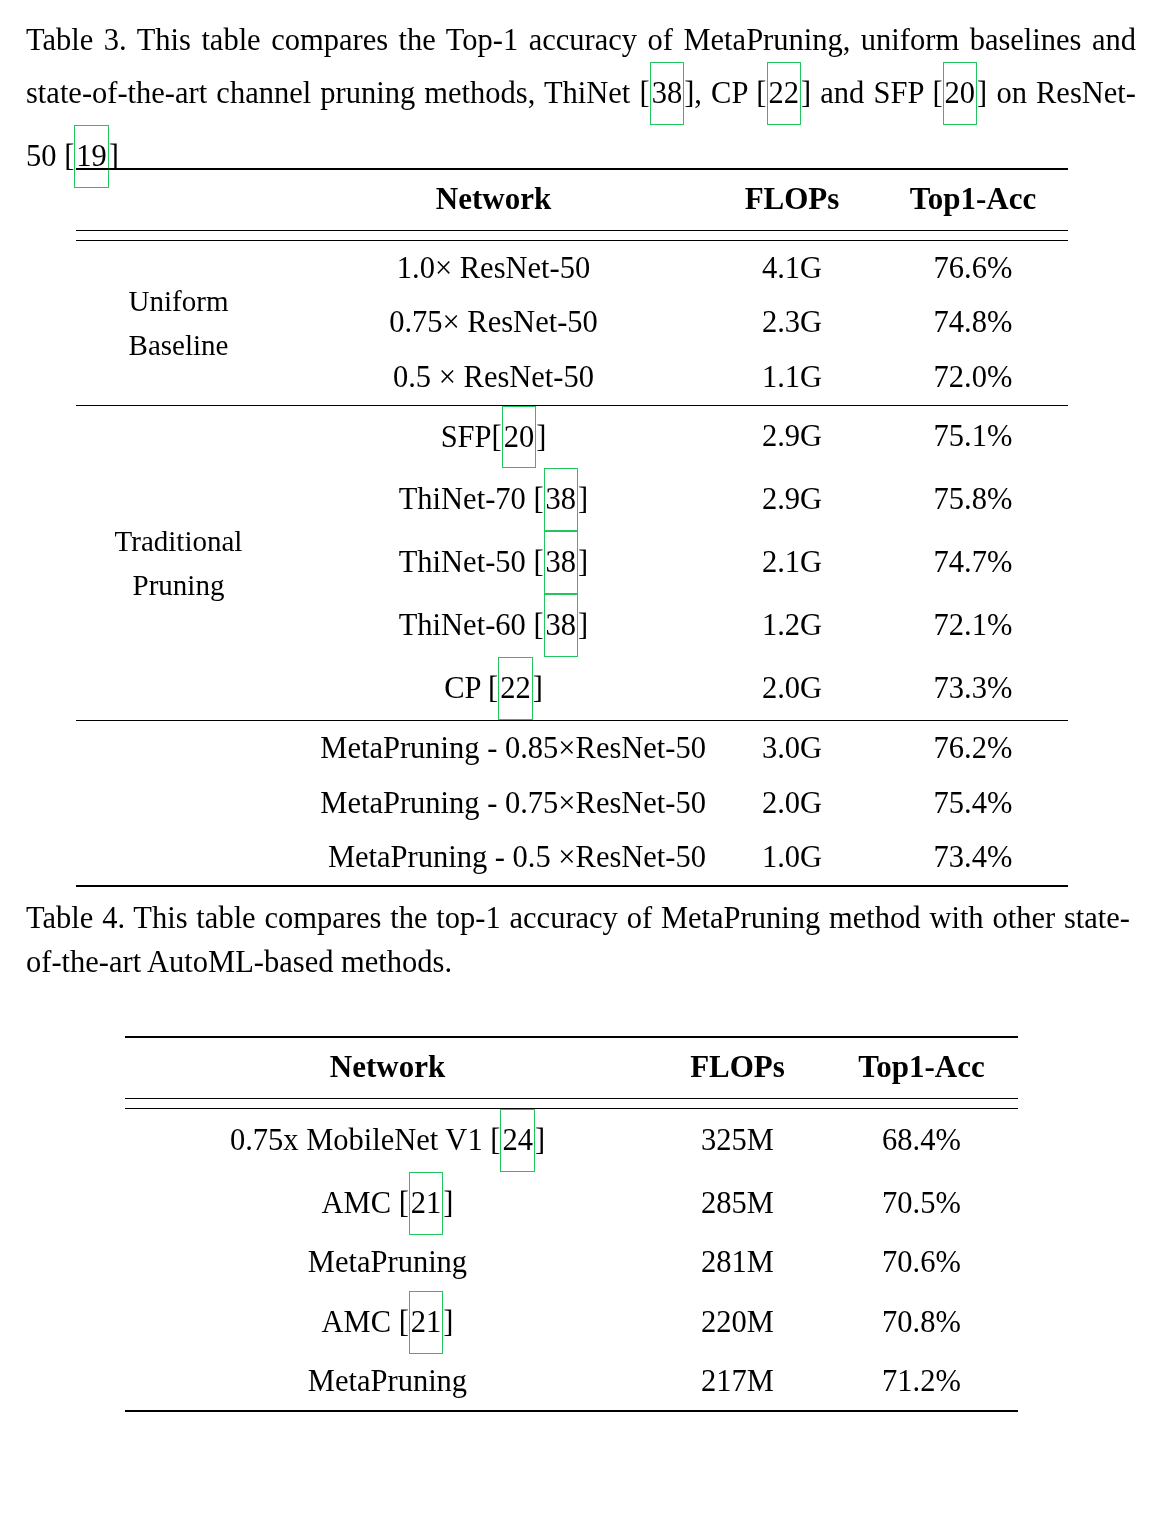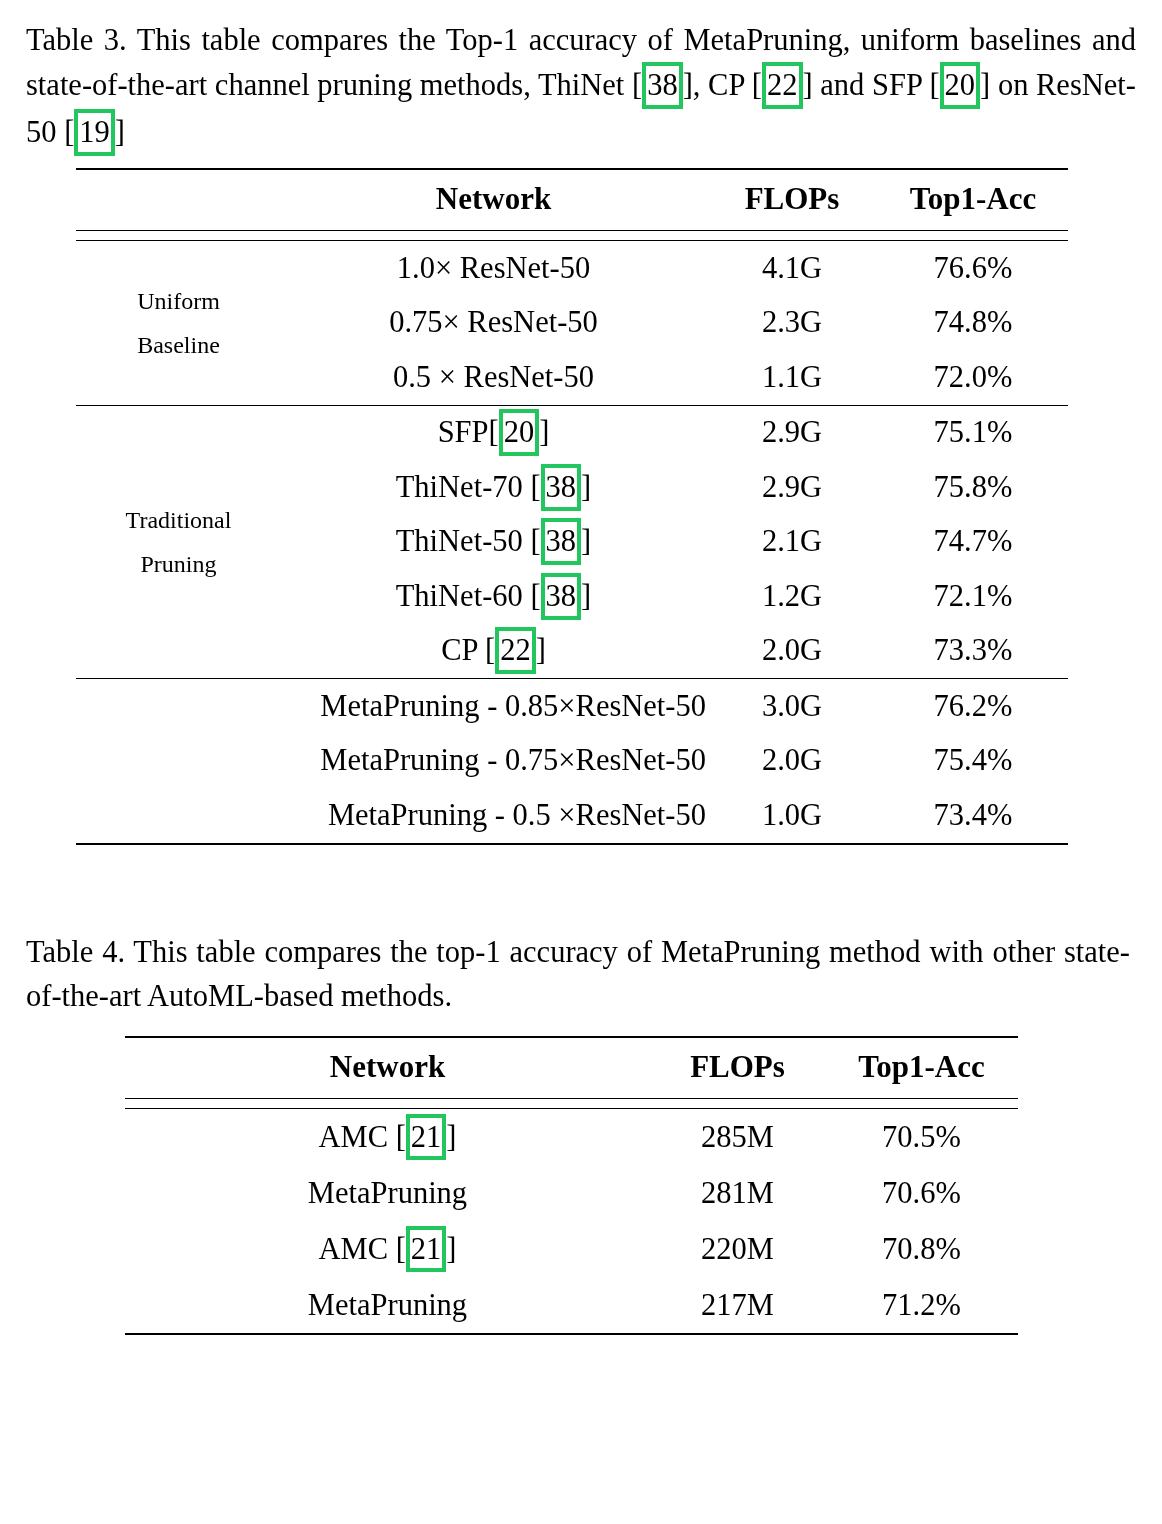--- a/index.html
+++ b/index.html
@@ -26,27 +26,27 @@
   
   .caption {
     position: absolute;
     font-size: 30.5px;
     line-height: 44px;
     text-align: justify;
     text-align-last: left;
     color: #000;
   }
   #caption-t3 { left: 26px; top: 18px; width: 1110px; }
-  #caption-t4 { left: 26px; top: 930px; width: 1104px; }
+  #caption-t4 { left: 26px; top: 896px; width: 1104px; }
 
   .cite-box {
     display: inline-block;
-    border: 4px solid #22c55e;
+    border: 1px solid #22c55e;
     line-height: 0.95;
-    padding: 5px 1px;
+    padding: 16px 1px;
     margin: 0 0px;
   }
 
   
   .tbl {
     position: absolute;
     border-collapse: collapse;
     font-size: 30.5px;
   }
   #table3 { left: 76px; top: 168px; width: 992px; }
@@ -88,21 +88,21 @@
   #table3 .c-span  { text-align: right; }
   #table3 tbody td { height: 54.5px; }
 
   
   #table4 .c-name  { width: 525px; text-align: center; }
   #table4 .c-flops { width: 175px; text-align: center; }
   #table4 .c-acc   { width: 193px; text-align: center; }
   #table4 tbody td { height: 56px; }
 
   .bold { font-weight: bold; }
-  .grouplabel { line-height: 44px; font-size: 24px; }
+  .grouplabel { line-height: 44px; font-size: 29px; }
 </style>
 </head>
 <body>
 
 <div class="page">
 
   <div class="caption" id="caption-t3"><span>Table 3. This table compares the Top-1 accuracy of MetaPruning, uniform baselines and state-of-the-art channel pruning methods, ThiNet [</span><span class="cite-box">38</span><span>], CP [</span><span class="cite-box">22</span><span>] and SFP [</span><span class="cite-box">20</span><span>] on ResNet-50 [</span><span class="cite-box">19</span><span>]</span></div>
 
   <table class="tbl" id="table3">
     <thead>
@@ -195,20 +195,25 @@
         <th class="c-flops">FLOPs</th>
         <th class="c-acc">Top1-Acc</th>
       </tr>
       <tr class="dblrule">
         <td colspan="3"></td>
       </tr>
     </thead>
     <tbody>
 
       <tr>
+        <td class="c-name"><span>0.75x MobileNet V1 [</span><span class="cite-box">24</span><span>]</span></td>
+        <td class="c-flops">325M</td>
+        <td class="c-acc">68.4%</td>
+      </tr>
+      <tr>
         <td class="c-name"><span>AMC [</span><span class="cite-box">21</span><span>]</span></td>
         <td class="c-flops">285M</td>
         <td class="c-acc">70.5%</td>
       </tr>
       <tr>
         <td class="c-name">MetaPruning</td>
         <td class="c-flops">281M</td>
         <td class="c-acc bold">70.6%</td>
       </tr>
 

